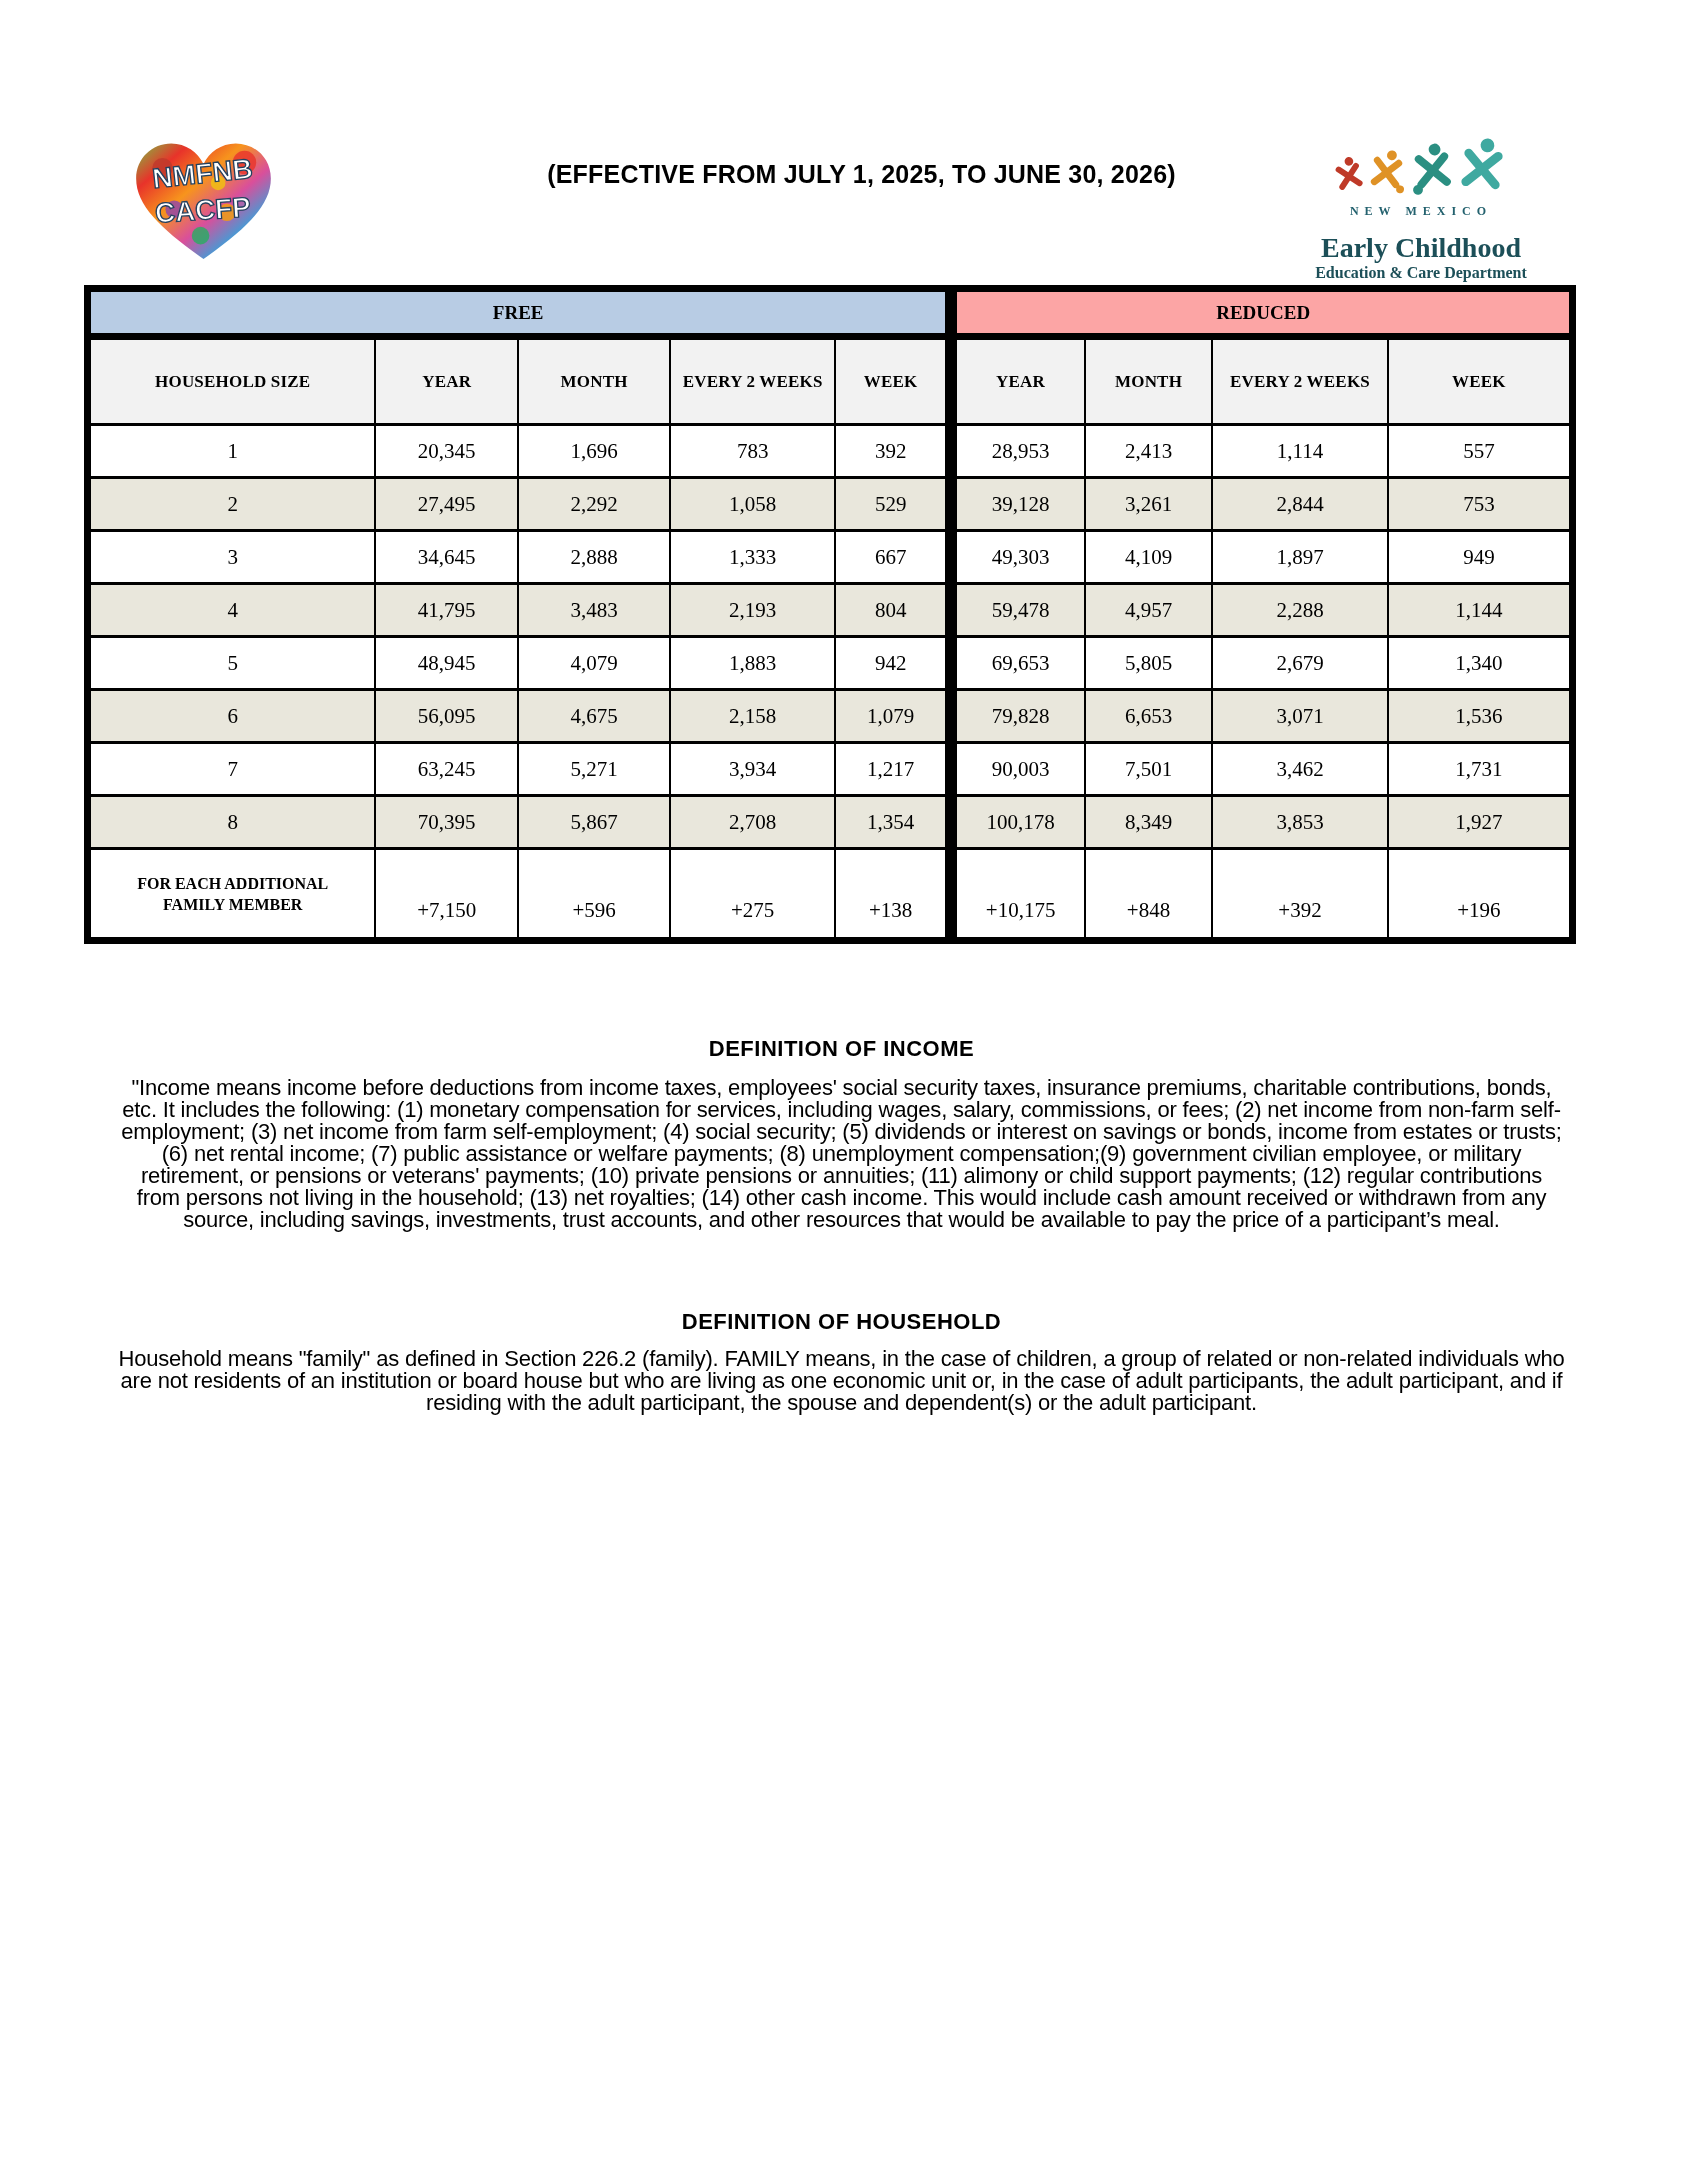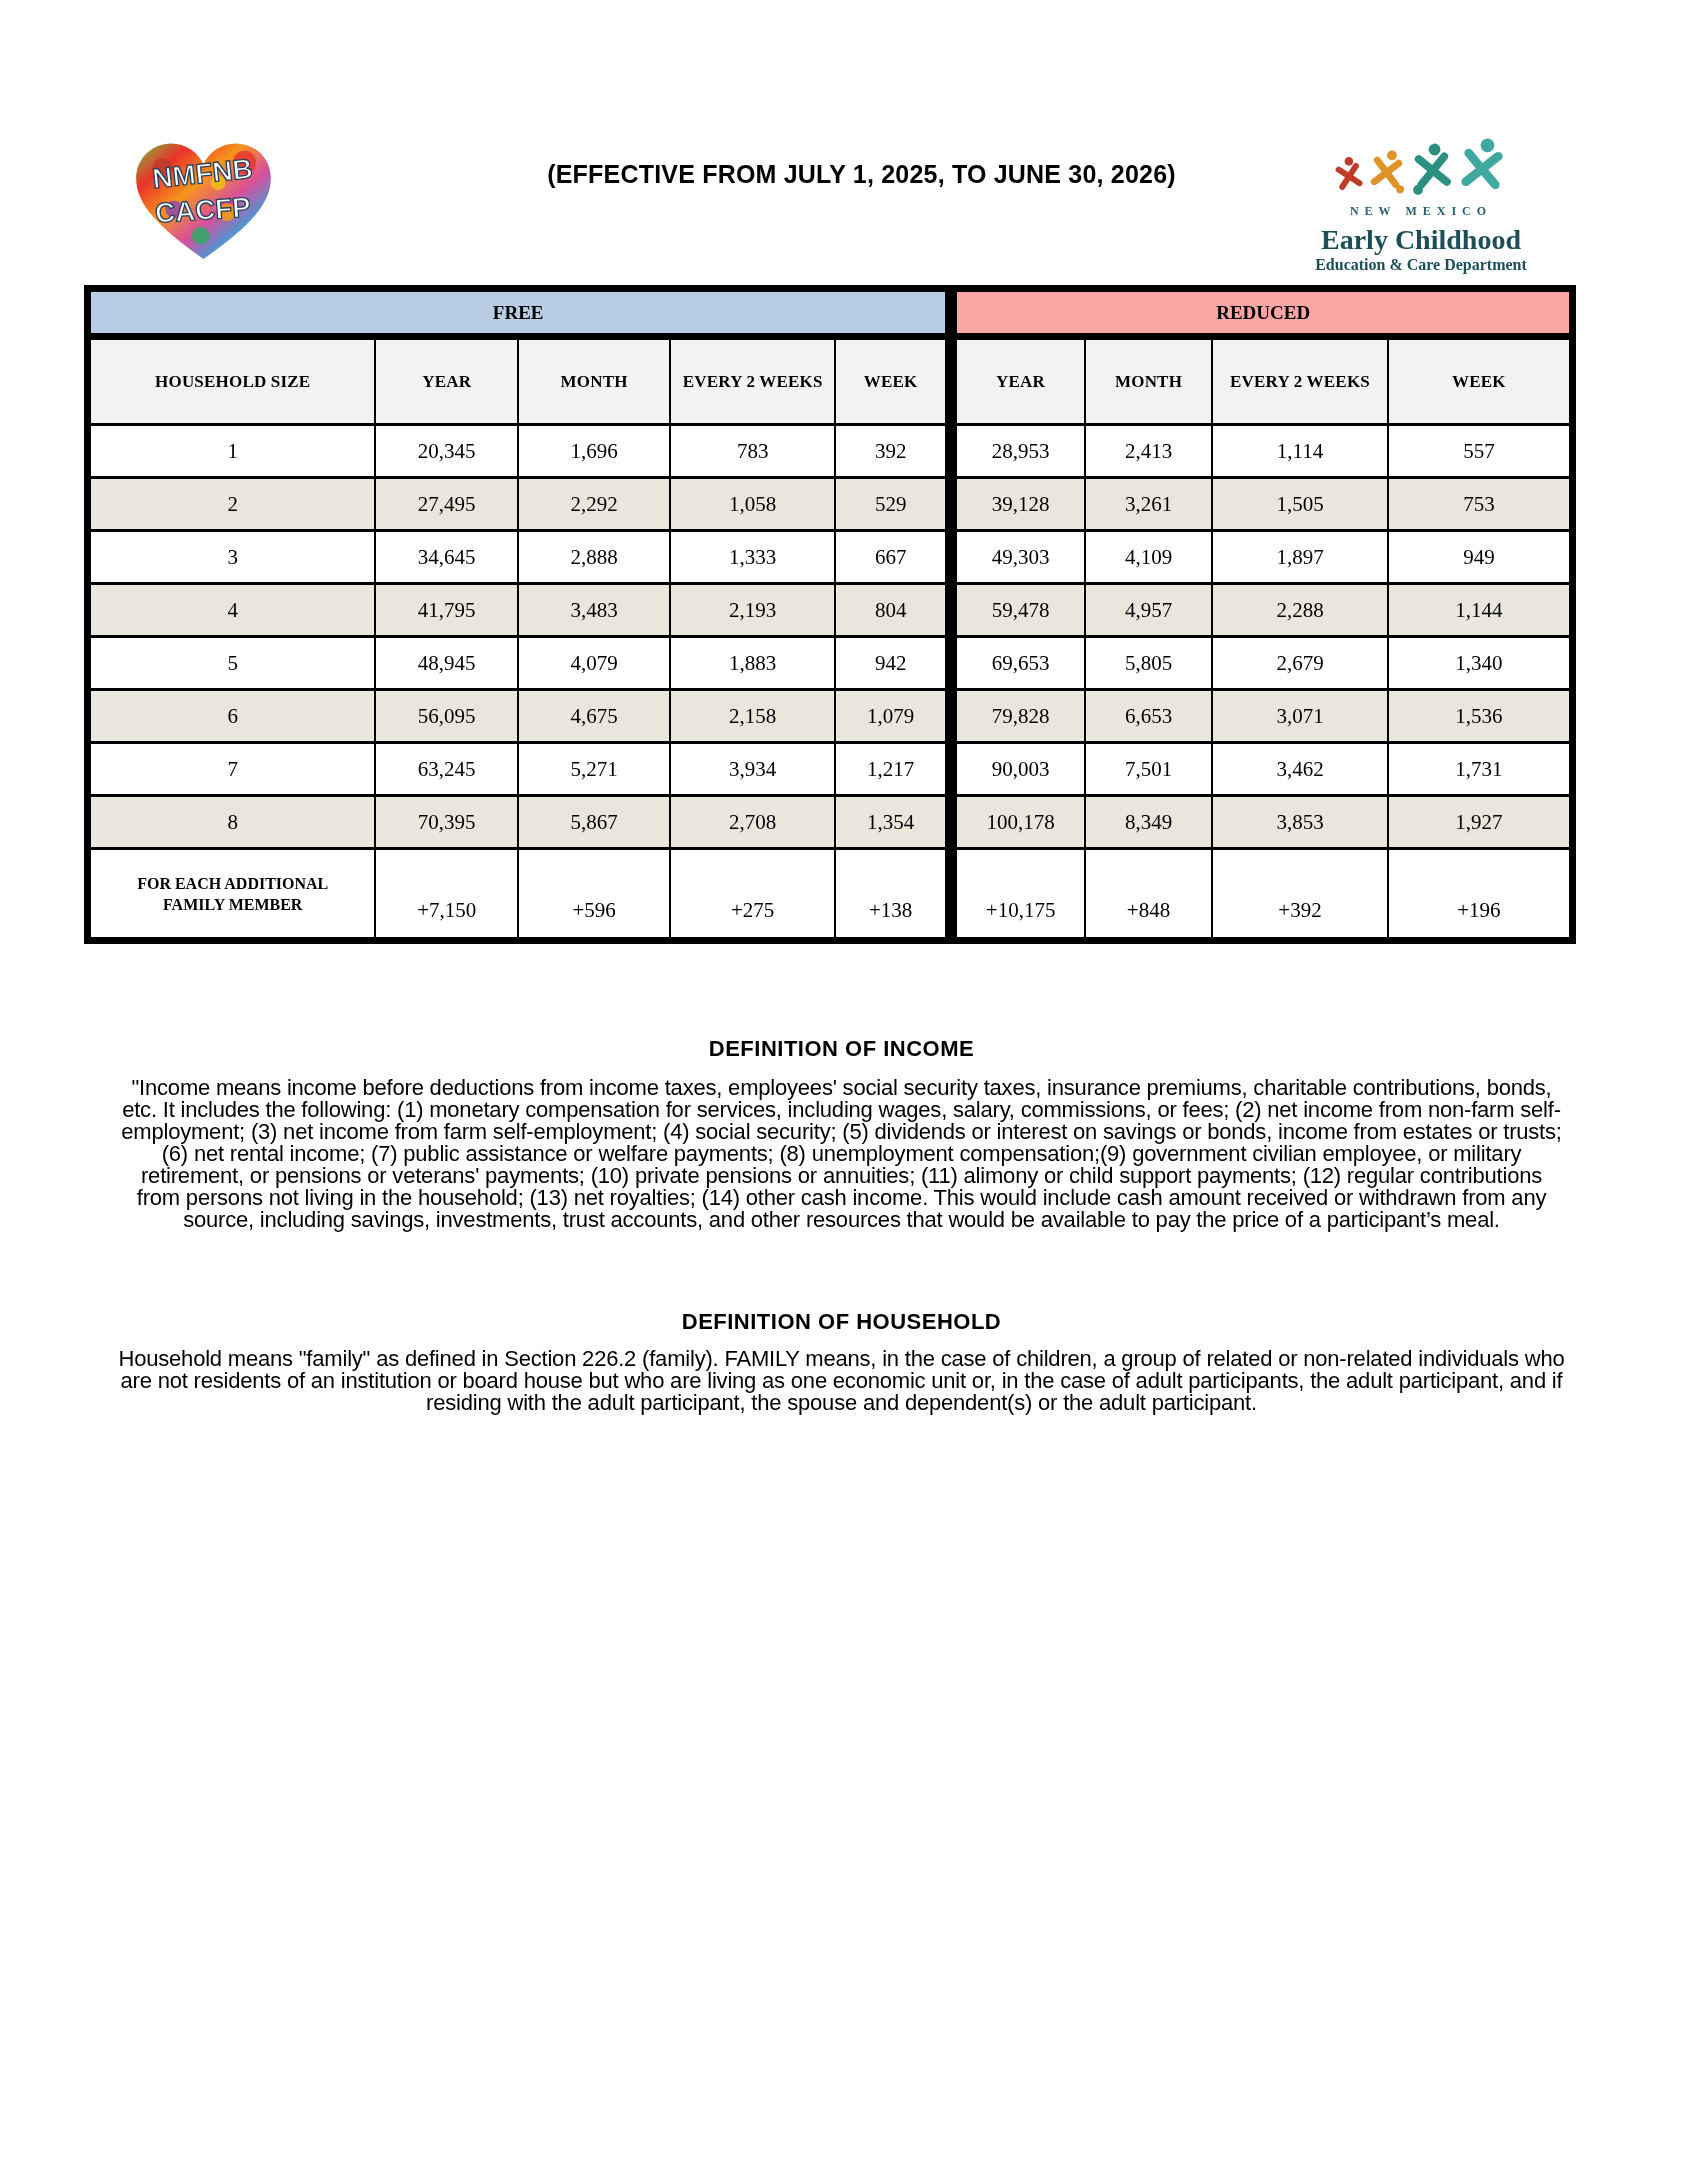--- a/index.html
+++ b/index.html
@@ -10,21 +10,21 @@
 
   
   .heart-logo{position:absolute;left:129px;top:139px;width:149px;height:123px;}
   .title-block{position:absolute;left:416px;top:158px;width:891px;text-align:center;}
   .title-line1{font-size:27px;font-weight:700;letter-spacing:0.3px;line-height:32px;}
   .title-line2{font-size:25px;font-weight:700;letter-spacing:0.2px;line-height:32px;}
 
   .nm-logo{position:absolute;left:1297px;top:137px;width:248px;text-align:center;}
   .nm-figures{display:block;margin:0 auto;}
   .nm-region{font-size:12px;font-weight:700;letter-spacing:6px;color:#23616e;margin-top:2px;font-family:"Liberation Serif",serif;}
-  .nm-name{font-size:28px;font-weight:700;color:#1c4f58;font-family:"Liberation Serif",serif;line-height:30px;margin-top:6px;}
+  .nm-name{font-size:28px;font-weight:700;color:#1c4f58;font-family:"Liberation Serif",serif;line-height:30px;margin-top:14px;}
   .nm-dept{font-size:16px;font-weight:600;color:#1c4f58;font-family:"Liberation Serif",serif;line-height:20px;}
 
   
   table.ieg{
     position:absolute;left:84px;top:285px;width:1492px;
     border-collapse:collapse;table-layout:fixed;
     border:7px solid #000;
     font-family:Liberation Serif, serif;
   }
   table.ieg td, table.ieg th{
@@ -157,21 +157,21 @@
         <td>557</td>
     </tr>
     <tr>
       <td>2</td>
         <td>27,495</td>
         <td>2,292</td>
         <td>1,058</td>
         <td class="div-r">529</td>
         <td>39,128</td>
         <td>3,261</td>
-        <td>1,505</td>
+        <td>2,844</td>
         <td>753</td>
     </tr>
     <tr>
       <td>3</td>
         <td>34,645</td>
         <td>2,888</td>
         <td>1,333</td>
         <td class="div-r">667</td>
         <td>49,303</td>
         <td>4,109</td>

